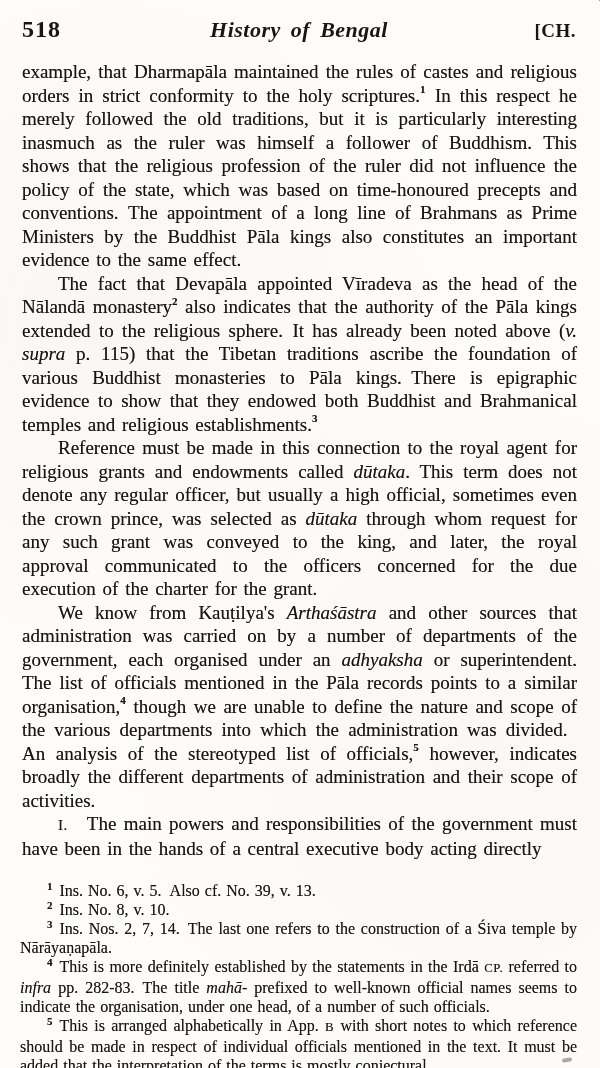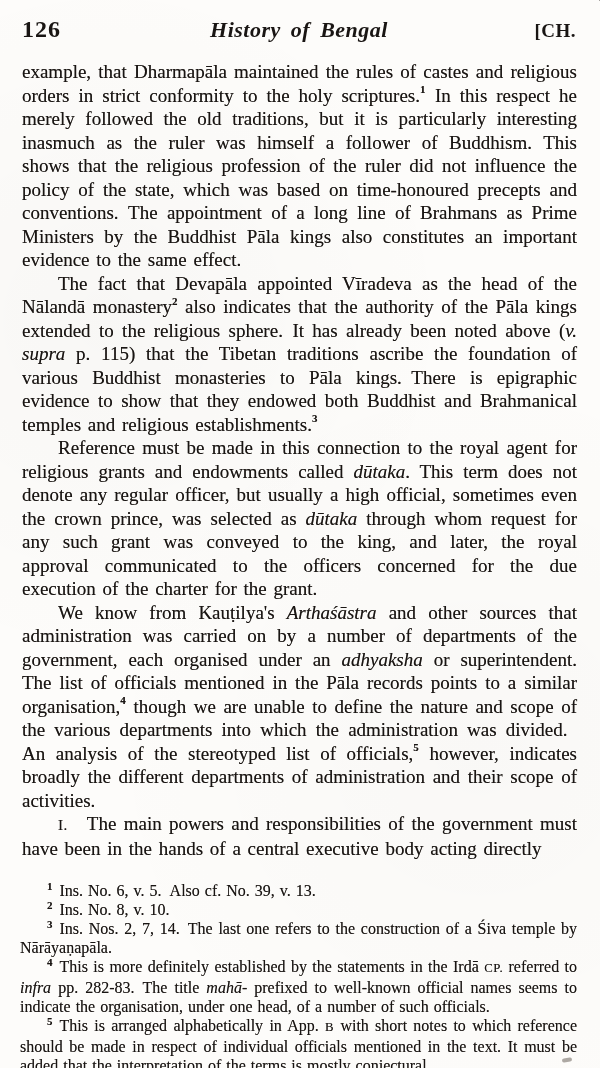--- a/index.html
+++ b/index.html
@@ -101,21 +101,21 @@
     opacity: 0.55;
     transform: rotate(-8deg);
   }
 </style>
 </head>
 <body>
 
 <div class="page">
 
   <header class="page-header">
-    <span class="page-number">126</span>
+    <span class="page-number">518</span>
     <span class="ink-dot"></span>
     <span class="book-title">History of Bengal</span>
     <span class="chapter-marker">[CH.</span>
   </header>
 
   <main class="body-text">
     <p class="para"><span>example, that Dharmapāla maintained the rules of castes and religious orders in strict conformity to the holy scriptures.</span><sup class="note-ref">1</sup><span> In this respect he merely followed the old traditions, but it is particularly interesting inasmuch as the ruler was himself a follower of Buddhism. This shows that the religious profession of the ruler did not influence the policy of the state, which was based on time-honoured precepts and conventions. The appointment of a long line of Brahmans as Prime Ministers by the Buddhist Pāla kings also constitutes an important evidence to the same effect.</span></p>
     <p class="para indent"><span>The fact that Devapāla appointed Vīradeva as the head of the Nālandā monastery</span><sup class="note-ref">2</sup><span> also indicates that the authority of the Pāla kings extended to the religious sphere. It has already been noted above (</span><i>v. supra</i><span> p. 115) that the Tibetan traditions ascribe the foundation of various Buddhist monasteries to Pāla kings. There is epigraphic evidence to show that they endowed both Buddhist and Brahmanical temples and religious establishments.</span><sup class="note-ref">3</sup></p>
     <p class="para indent"><span>Reference must be made in this connection to the royal agent for religious grants and endowments called </span><i>dūtaka</i><span>. This term does not denote any regular officer, but usually a high official, sometimes even the crown prince, was selected as </span><i>dūtaka</i><span> through whom request for any such grant was conveyed to the king, and later, the royal approval communicated to the officers concerned for the due execution of the charter for the grant.</span></p>
     <p class="para indent"><span>We know from Kauṭilya's </span><i>Arthaśāstra</i><span> and other sources that administration was carried on by a number of departments of the government, each organised under an </span><i>adhyaksha</i><span> or superintendent. The list of officials mentioned in the Pāla records points to a similar organisation,</span><sup class="note-ref">4</sup><span> though we are unable to define the nature and scope of the various departments into which the administration was divided. An analysis of the stereotyped list of officials,</span><sup class="note-ref">5</sup><span> however, indicates broadly the different departments of administration and their scope of activities.</span></p>

